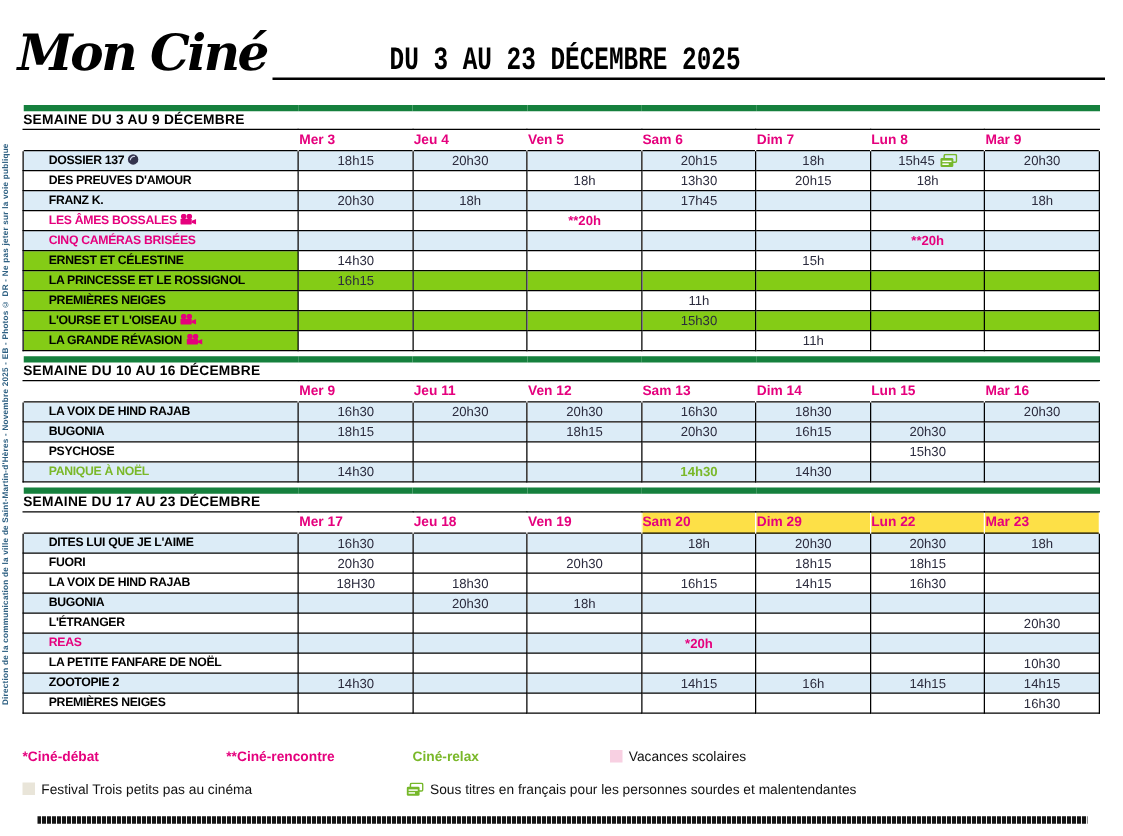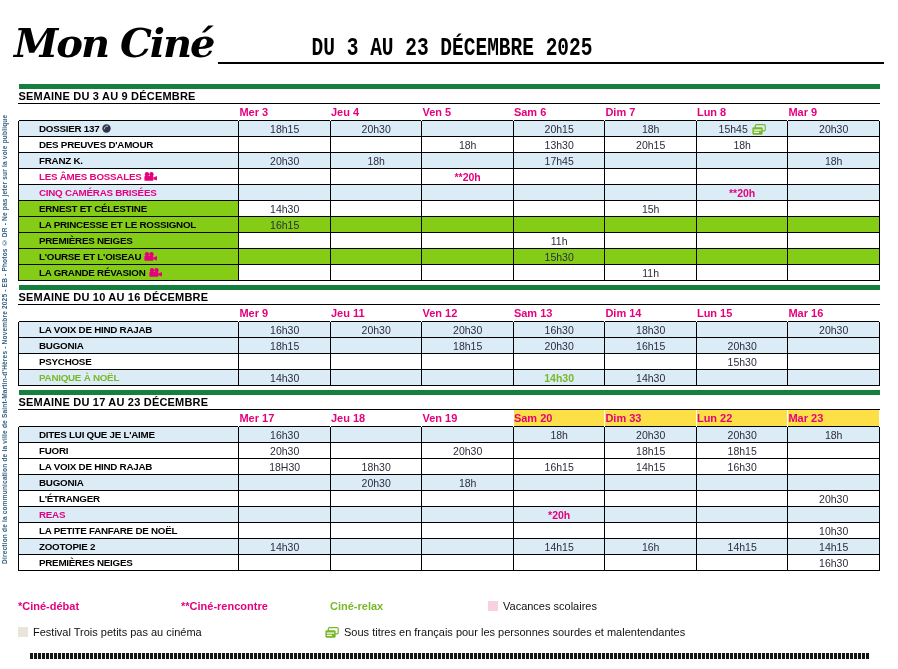--- a/index.html
+++ b/index.html
@@ -299,21 +299,21 @@
         <tbody>
           <tr class="sem">
             <td colspan="8">SEMAINE DU 17 AU 23 DÉCEMBRE</td>
           </tr>
           <tr class="dh">
             <td></td>
             <td class="">Mer 17</td>
             <td class="">Jeu 18</td>
             <td class="">Ven 19</td>
             <td class="vac">Sam 20</td>
-            <td class="vac">Dim 33</td>
+            <td class="vac">Dim 29</td>
             <td class="vac">Lun 22</td>
             <td class="vac">Mar 23</td>
           </tr>
           <tr class="fr">
             <td class="label bg-blue">DITES LUI QUE JE L'AIME</td>
             <td class="bg-blue">16h30</td>
             <td class="bg-blue"></td>
             <td class="bg-blue"></td>
             <td class="bg-blue">18h</td>
             <td class="bg-blue">20h30</td>

